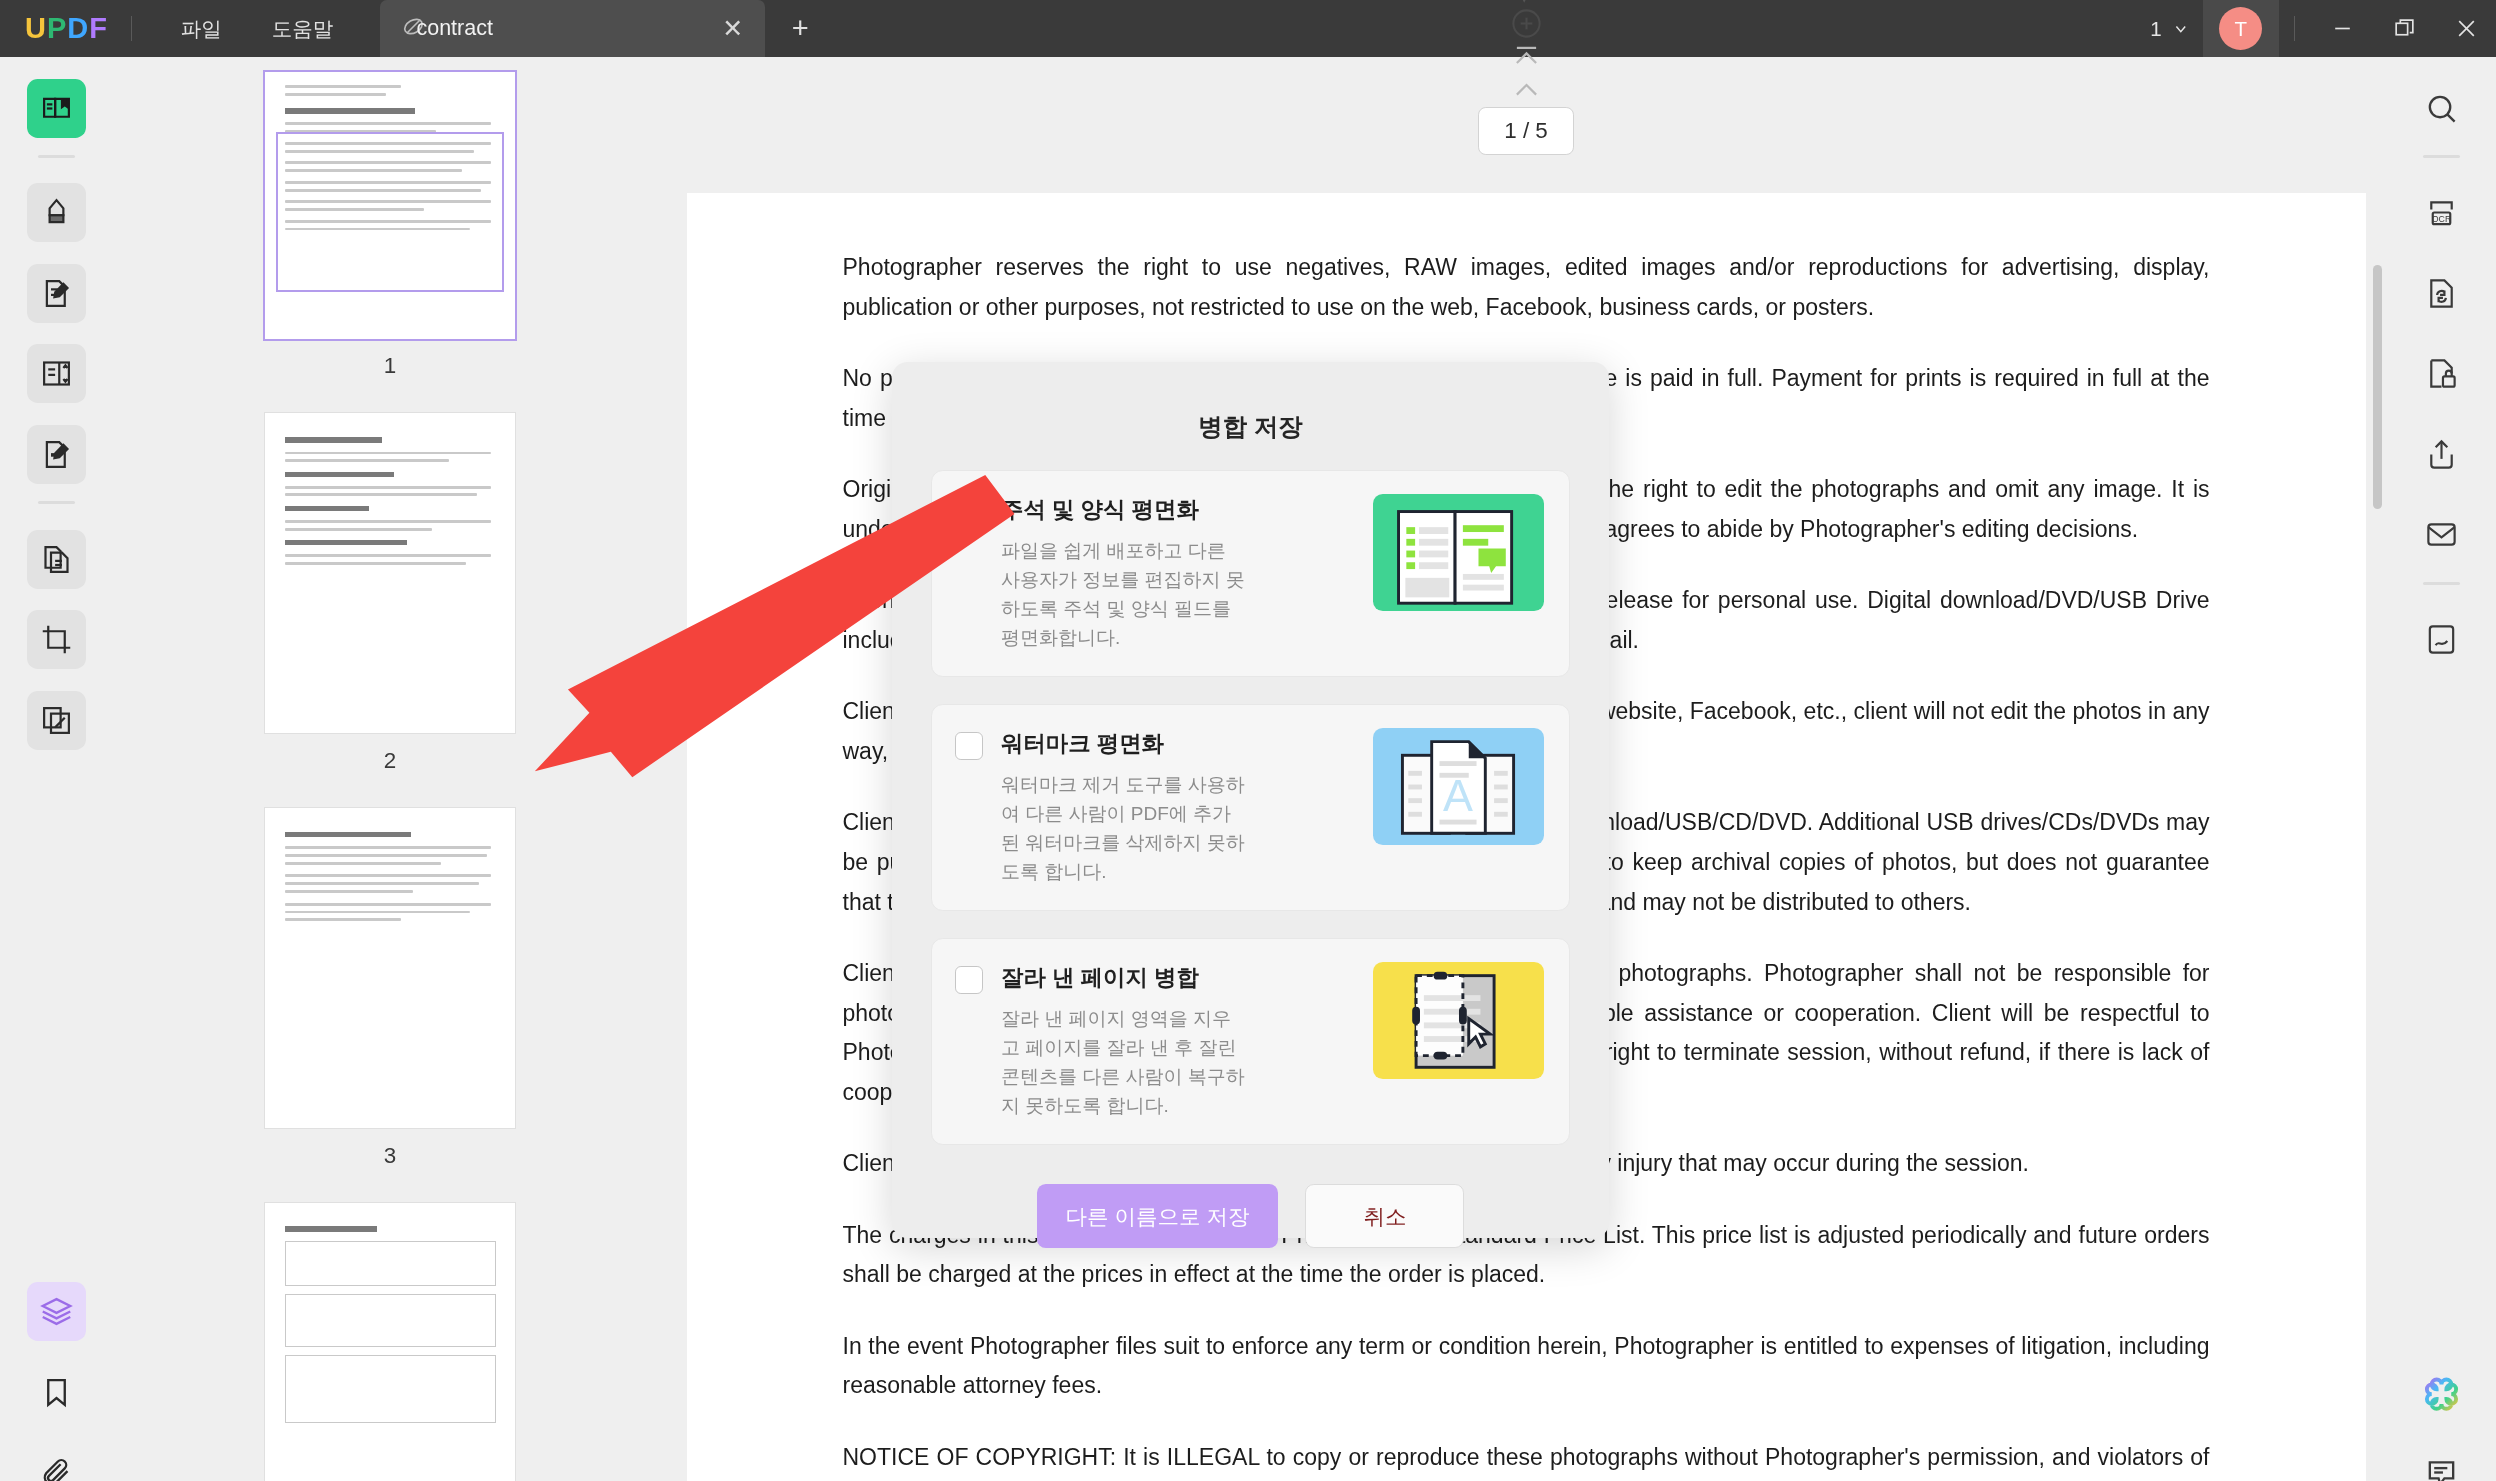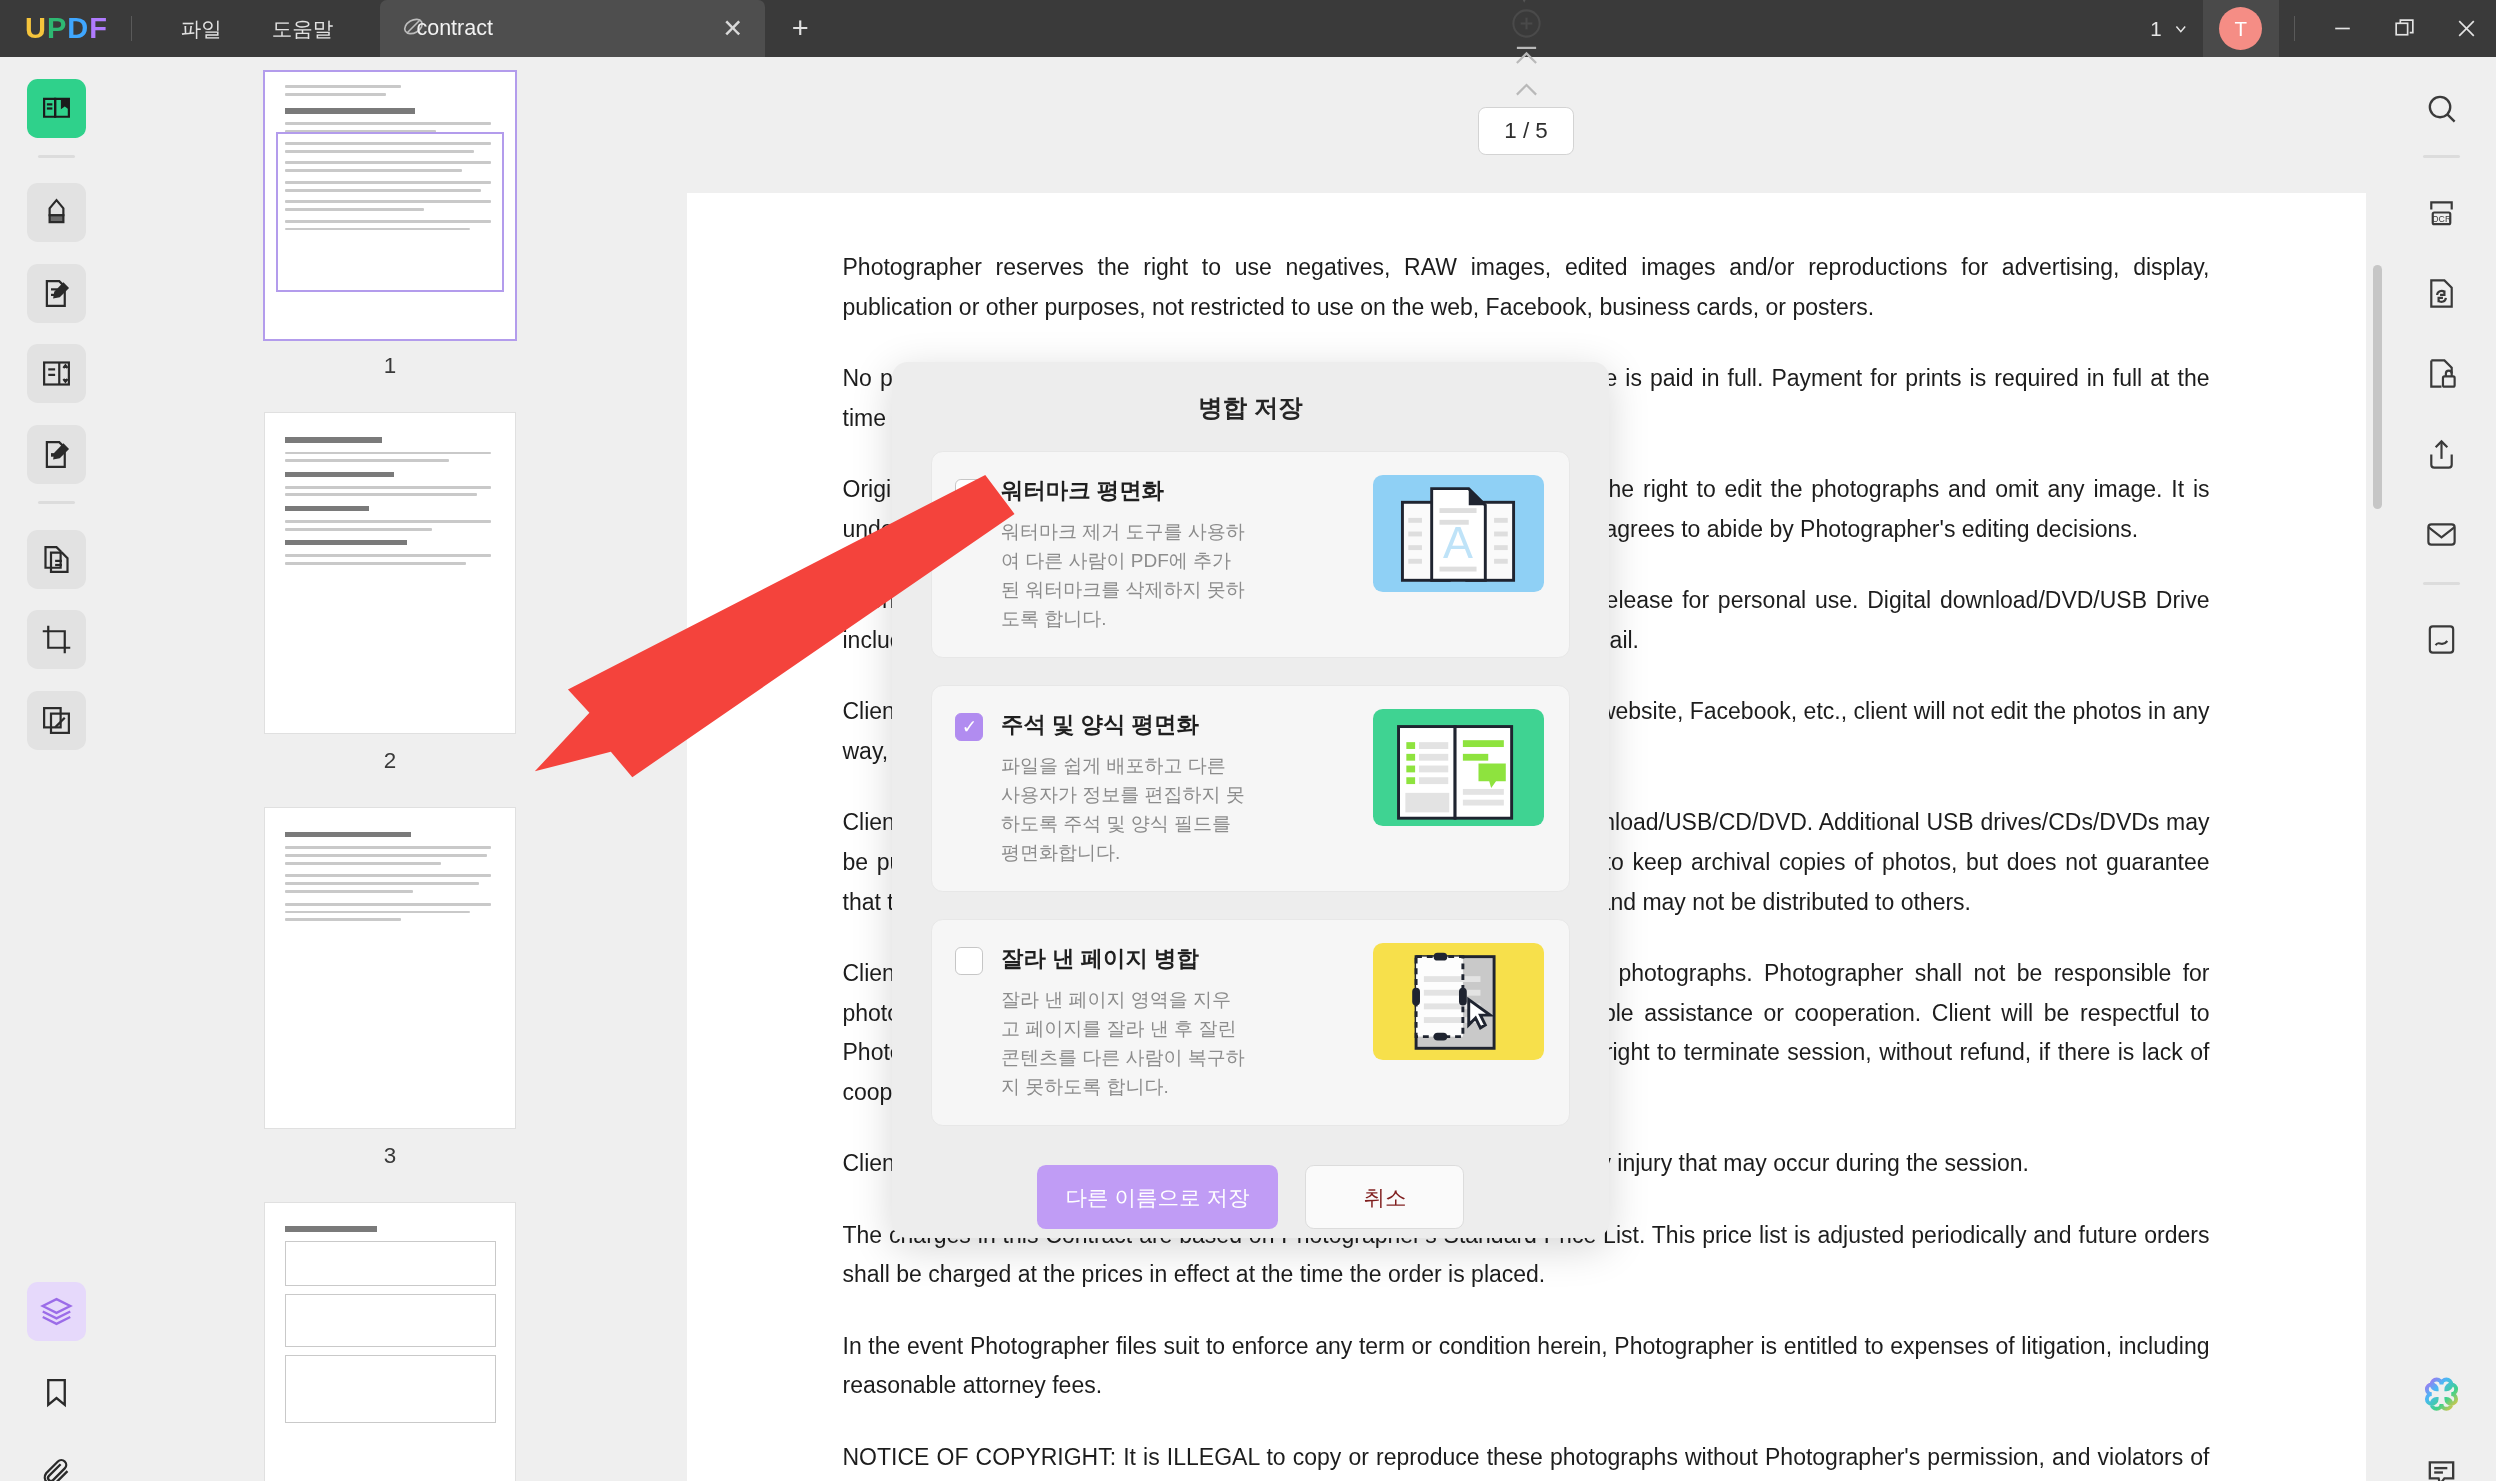--- a/index.html
+++ b/index.html
@@ -127,21 +127,21 @@
     background:#c6c6c6; border-radius:4.9px;
   }
 
   
   .modal-shadow {
     position:absolute; left:892px; top:305px; width:717px; height:876px;
     background:#ededed; border-radius:15.6px;
     box-shadow:0 9.8px 41px rgba(0,0,0,.16);
   }
   .modal { position:absolute; left:0; top:0; width:717px; height:876px; padding:25px 39px 0; }
-  .modal-title { text-align:center; font-size:24.4px; font-weight:bold; color:#252525; margin-top:5px; }
+  .modal-title { text-align:center; font-size:24.4px; font-weight:bold; color:#252525; margin-top:24px; }
   .opt {
     background:#f6f6f6; border:1px solid #e7e7e7; border-radius:11.7px;
     margin-top:27px; padding:23.4px 25px 23.4px 23.4px;
     display:flex; align-items:flex-start; gap:17.6px; position:relative;
     min-height:168px;
   }
   .cbox {
     width:28px; height:28px; border-radius:5.9px; border:1.5px solid #c6c6c6;
     background:#fff; flex:0 0 28px; margin-top:3.9px;
   }
@@ -458,50 +458,20 @@
       <p>In the event Photographer files suit to enforce any term or condition herein, Photographer is entitled to expenses of litigation, including reasonable attorney fees.</p>
       <p>NOTICE OF COPYRIGHT: It is ILLEGAL to copy or reproduce these photographs without Photographer's permission, and violators of this Federal Law will be subject to its civil and criminal penalties.</p>
 
     </div>
     <div class="scrollbar"></div>
   </div>
 
   <div class="modal-shadow">
     <div class="modal">
       <div class="modal-title">병합 저장</div>
-
-      <div class="opt">
-        <div class="cbox"></div>
-        <div class="opt-txt">
-          <div class="opt-title">워터마크 평면화</div>
-          <div class="opt-desc">워터마크 제거 도구를 사용하여 다른 사람이 PDF에 추가된 워터마크를 삭제하지 못하도록 합니다.</div>
-        </div>
-        <div class="opt-art art-blue">
-          <svg width="171" height="117" viewBox="0 0 175 120">
-            <rect x="30" y="28" width="48" height="80" fill="#fafafa" stroke="#1f2430" stroke-width="3"></rect>
-            <rect x="96" y="28" width="48" height="80" fill="#fafafa" stroke="#1f2430" stroke-width="3"></rect>
-            <path d="M60 14h38l17 17v77H60z" fill="#ffffff" stroke="#1f2430" stroke-width="3"></path>
-            <path d="M98 14l17 17H98z" fill="#1f2430"></path>
-            <text x="87" y="85" font-size="46" fill="#bfe3f8" text-anchor="middle" font-family="Liberation Sans, sans-serif">A</text>
-            <g fill="#dedede">
-              <rect x="36" y="44" width="14" height="5"></rect>
-                <rect x="36" y="58" width="14" height="5"></rect>
-              <rect x="36" y="72" width="14" height="5"></rect>
-                <rect x="36" y="86" width="14" height="5"></rect>
-              <rect x="124" y="44" width="14" height="5"></rect>
-                <rect x="124" y="58" width="14" height="5"></rect>
-              <rect x="124" y="72" width="14" height="5"></rect>
-                <rect x="124" y="86" width="14" height="5"></rect>
-              <rect x="68" y="34" width="38" height="5"></rect>
-                <rect x="68" y="46" width="30" height="5"></rect>
-              <rect x="68" y="94" width="38" height="5"></rect>
-            </g>
-          </svg>
-        </div>
-      </div>
 
       <div class="opt">
         <div class="cbox on">✓</div>
         <div class="opt-txt">
           <div class="opt-title">주석 및 양식 평면화</div>
           <div class="opt-desc">파일을 쉽게 배포하고 다른 사용자가 정보를 편집하지 못하도록 주석 및 양식 필드를 평면화합니다.</div>
         </div>
         <div class="opt-art art-green">
           <svg width="171" height="117" viewBox="0 0 175 120">
             <rect x="26" y="18" width="58" height="94" fill="#ffffff" stroke="#1f2430" stroke-width="3"></rect>
@@ -526,20 +496,50 @@
                 <rect x="92" y="82" width="42" height="6"></rect>
                 <rect x="92" y="93" width="42" height="6"></rect>
               </g>
           </svg>
         </div>
       </div>
 
       <div class="opt">
         <div class="cbox"></div>
         <div class="opt-txt">
+          <div class="opt-title">워터마크 평면화</div>
+          <div class="opt-desc">워터마크 제거 도구를 사용하여 다른 사람이 PDF에 추가된 워터마크를 삭제하지 못하도록 합니다.</div>
+        </div>
+        <div class="opt-art art-blue">
+          <svg width="171" height="117" viewBox="0 0 175 120">
+            <rect x="30" y="28" width="48" height="80" fill="#fafafa" stroke="#1f2430" stroke-width="3"></rect>
+            <rect x="96" y="28" width="48" height="80" fill="#fafafa" stroke="#1f2430" stroke-width="3"></rect>
+            <path d="M60 14h38l17 17v77H60z" fill="#ffffff" stroke="#1f2430" stroke-width="3"></path>
+            <path d="M98 14l17 17H98z" fill="#1f2430"></path>
+            <text x="87" y="85" font-size="46" fill="#bfe3f8" text-anchor="middle" font-family="Liberation Sans, sans-serif">A</text>
+            <g fill="#dedede">
+              <rect x="36" y="44" width="14" height="5"></rect>
+                <rect x="36" y="58" width="14" height="5"></rect>
+              <rect x="36" y="72" width="14" height="5"></rect>
+                <rect x="36" y="86" width="14" height="5"></rect>
+              <rect x="124" y="44" width="14" height="5"></rect>
+                <rect x="124" y="58" width="14" height="5"></rect>
+              <rect x="124" y="72" width="14" height="5"></rect>
+                <rect x="124" y="86" width="14" height="5"></rect>
+              <rect x="68" y="34" width="38" height="5"></rect>
+                <rect x="68" y="46" width="30" height="5"></rect>
+              <rect x="68" y="94" width="38" height="5"></rect>
+            </g>
+          </svg>
+        </div>
+      </div>
+
+      <div class="opt">
+        <div class="cbox"></div>
+        <div class="opt-txt">
           <div class="opt-title">잘라 낸 페이지 병합</div>
           <div class="opt-desc">잘라 낸 페이지 영역을 지우고 페이지를 잘라 낸 후 잘린 콘텐츠를 다른 사람이 복구하지 못하도록 합니다.</div>
         </div>
         <div class="opt-art art-yellow">
           <svg width="171" height="117" viewBox="0 0 175 120">
             <rect x="44" y="14" width="80" height="94" fill="#c9c9c9" stroke="#1f2430" stroke-width="3"></rect>
             <rect x="44" y="14" width="48" height="82" fill="#fdfdfd"></rect>
             <g fill="#e3e3e3">
               <rect x="52" y="34" width="58" height="6"></rect>
                 <rect x="52" y="48" width="58" height="6"></rect>

